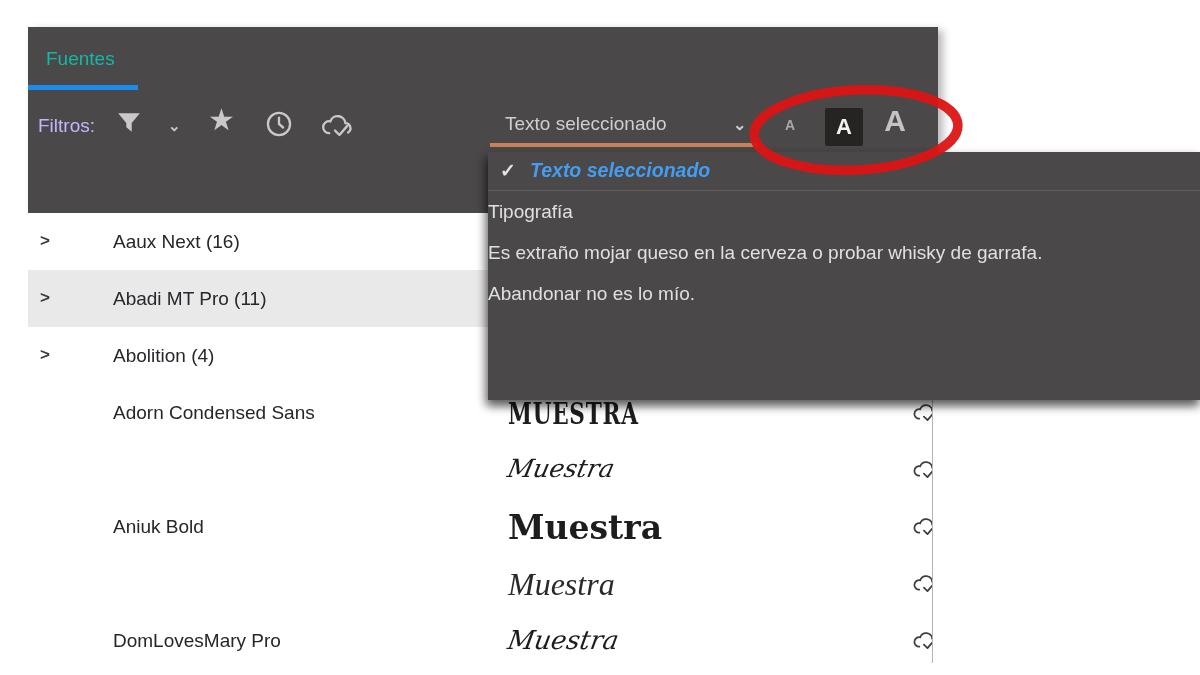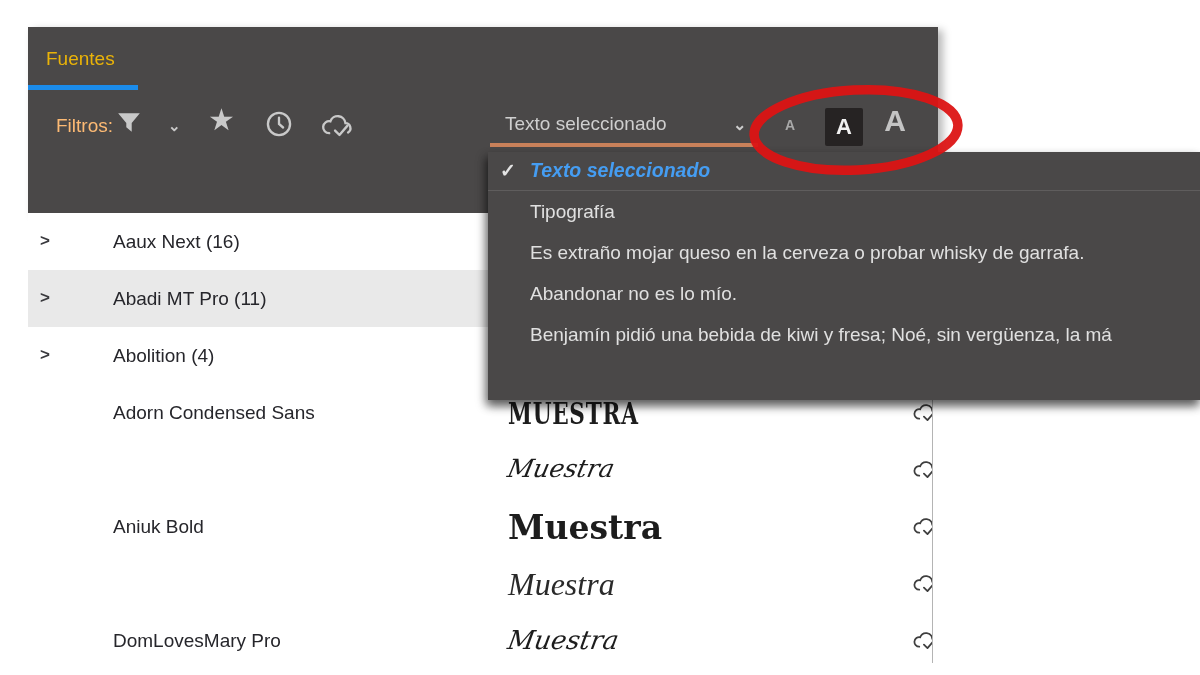--- a/index.html
+++ b/index.html
@@ -2,24 +2,24 @@
 <html><head>
 <meta charset="utf-8">
 <style>
   * { margin:0; padding:0; box-sizing:border-box; }
   html,body { width:1200px; height:675px; background:#ffffff; overflow:hidden;
               font-family:"Liberation Sans", sans-serif; position:relative; }
 
   
   .hdr { position:absolute; left:28px; top:27px; width:910px; height:186px;
          background:#4a4848; box-shadow:5px 3px 8px rgba(0,0,0,.28); z-index:1; }
-  .tab-label { position:absolute; left:18px; top:21px; font-size:19px; color:#eab308; }
+  .tab-label { position:absolute; left:18px; top:21px; font-size:19px; color:#14b8a6; }
   .tab-underline { position:absolute; left:0; top:58px; width:110px; height:5px; background:#1b8ceb; }
 
-  .filters-label { position:absolute; left:28px; top:88px; font-size:19px; color:#fdba74; }
+  .filters-label { position:absolute; left:10px; top:88px; font-size:19px; color:#c4b5fd; }
   .h-icon { position:absolute; top:83px; color:#c9c9c9; }
   .i-funnel { left:88px; }
   .i-funnel-chev { left:140px; top:90px; font-size:15px; font-weight:bold; color:#c9c9c9; position:absolute;}
   .i-star { left:180px; top:78px; font-size:30px; line-height:30px; }
   .i-clock { left:237px; }
   .i-cloud { left:292px; top:86px; }
 
   .combo { position:absolute; left:477px; top:86px; width:250px; cursor:default; }
   .combo-value { font-size:19px; color:#cfcfcf; }
   .combo-chev { position:absolute; left:228px; top:2px; font-size:16px; font-weight:bold; color:#cfcfcf; }
@@ -55,21 +55,21 @@
   .row-cloud { position:absolute; left:884px; top:50%; transform:translateY(-50%); color:#3f3f3f; }
 
   
   .menu { position:absolute; left:488px; top:152px; width:712px; height:248px; background:#4a4848;
           z-index:6; box-shadow:-3px 5px 9px rgba(0,0,0,.35), 0 6px 9px rgba(0,0,0,.45); }
   .mi-sel { height:38px; position:relative; }
   .mi-check { position:absolute; left:12px; top:7px; font-size:19px; font-weight:bold; color:#e4e4e4; }
   .mi-sel-label { position:absolute; left:42px; top:7px; font-size:19.5px; font-style:italic;
                   font-weight:bold; color:#459df2; white-space:nowrap; }
   .m-sep { height:1px; background:#5f5d5d; }
-  .mi { height:41px; line-height:41px; padding-left:42px; font-size:19px; color:#e0e0e0;
+  .mi { height:41px; line-height:41px; font-size:19px; color:#e0e0e0;
         white-space:nowrap; overflow:hidden; }
   .mi:first-of-type { margin-top:8px; }
 
   
   .annot { position:absolute; left:745px; top:82px; width:222px; height:96px; z-index:10;
            pointer-events:none; }
 
   svg { display:block; }
 </style>
 </head>
@@ -185,18 +185,17 @@
 
 <div class="menu">
   <div class="mi-sel">
     <span class="mi-check">✓</span>
     <span class="mi-sel-label">Texto seleccionado</span>
   </div>
   <div class="m-sep"></div>
   <div class="mi">Tipografía</div>
   <div class="mi">Es extraño mojar queso en la cerveza o probar whisky de garrafa.</div>
   <div class="mi">Abandonar no es lo mío.</div>
-  <div class="mi">Benjamín pidió una bebida de kiwi y fresa; Noé, sin vergüenza, la má</div>
 </div>
 
 <svg class="annot" viewBox="0 0 222 96">
   <ellipse cx="111" cy="48" rx="102" ry="40" fill="none" stroke="#dc1414" stroke-width="9.5" transform="rotate(-3 111 48)" opacity="0.95"></ellipse>
 </svg>
 
 </body></html>

